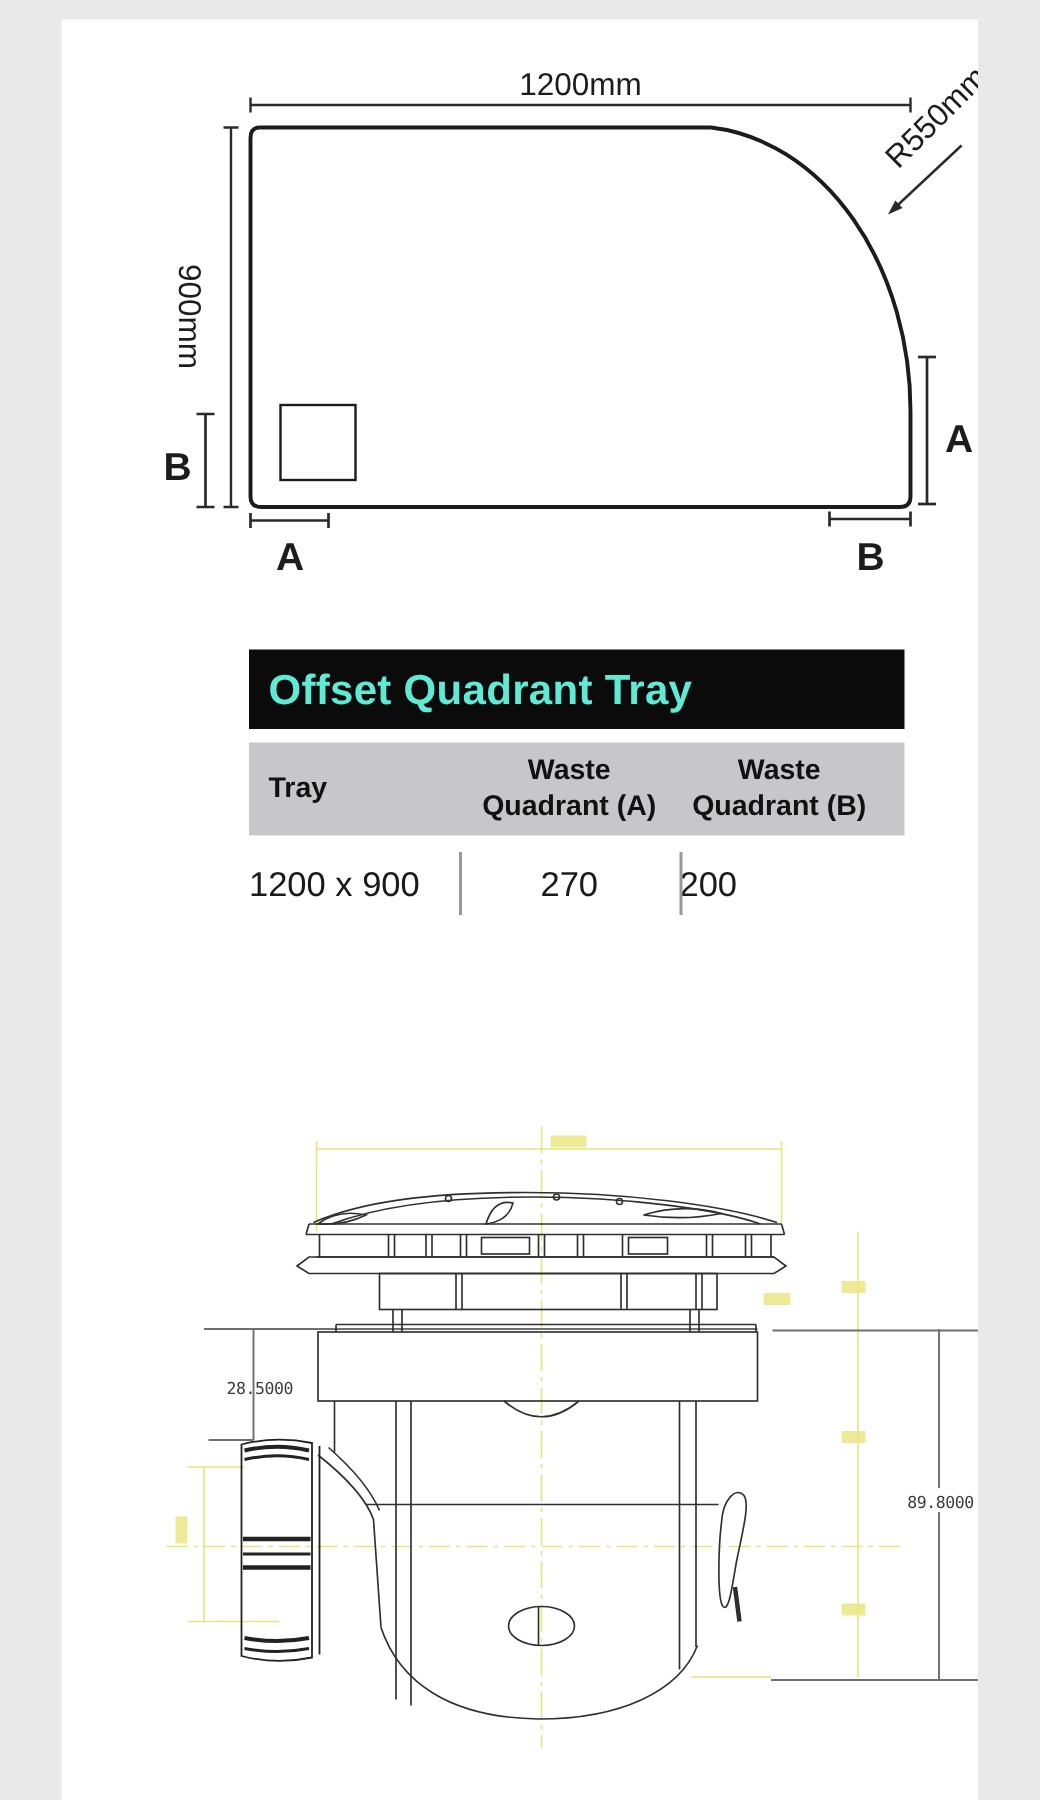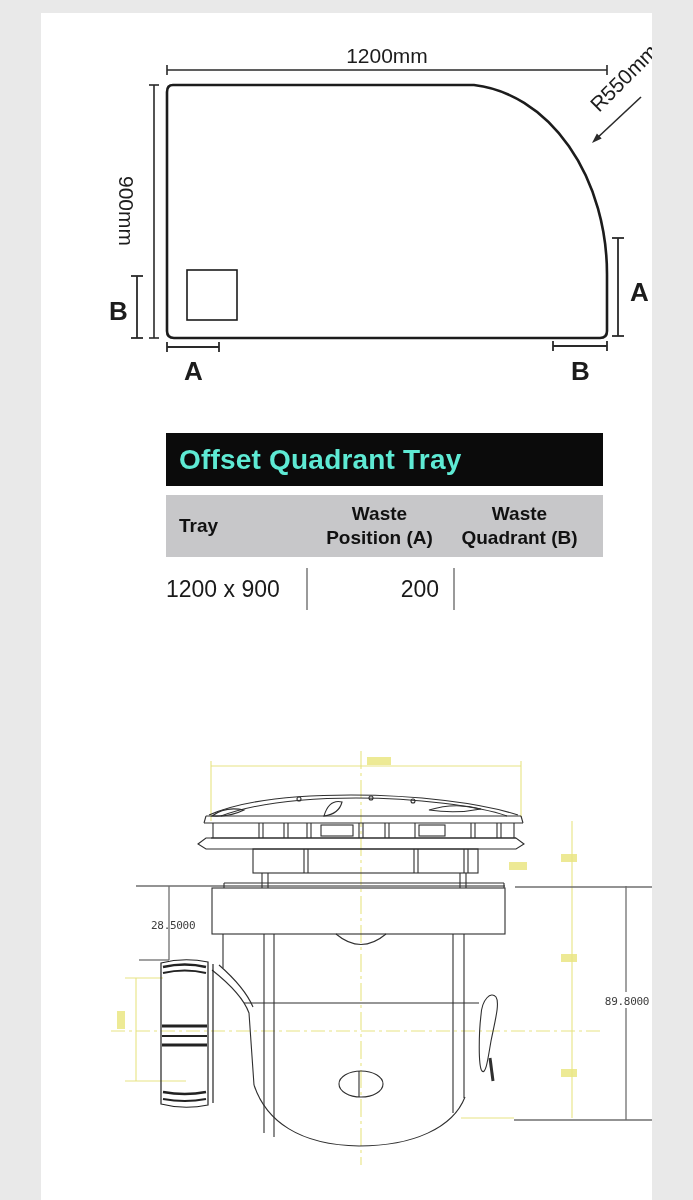--- a/index.html
+++ b/index.html
@@ -15,21 +15,21 @@
   .spec-title{height:53px;background:#0b0b0b;color:#5eead4;font-size:28px;font-weight:bold;
               line-height:53px;padding-left:13px;box-sizing:border-box;letter-spacing:.2px;}
   .spec-head{margin-top:9px;height:62px;background:#c7c7c9;display:flex;align-items:center;
              font-weight:bold;font-size:19px;color:#111;}
   .col-size{width:140px;padding-left:13px;box-sizing:border-box;}
   .col-a{width:147px;text-align:center;line-height:1.25;}
   .col-b{width:133px;text-align:center;line-height:1.25;}
   .spec-row{height:64px;display:flex;align-items:center;font-size:23px;color:#1a1a1a;position:relative;}
   .cell-size{width:140px;}
   .cell-a{width:147px;text-align:center;}
-  .cell-b{width:133px;text-align:right;}
+  .cell-b{width:133px;text-align:left;}
   .vdiv{position:absolute;top:11px;bottom:11px;width:1.5px;background:#9a9a9a;}
   .vdiv.d1{left:140px;}
   .vdiv.d2{left:287px;}
 </style>
 </head>
 <body>
 
 <div class="canvas">
 
   <svg class="section" style="top:0" width="693" height="400" viewBox="0 0 693 400">
@@ -86,29 +86,30 @@
     </g>
     <text x="530" y="367" font-size="26" font-weight="bold">B</text>
   </svg>
 
   <div class="spec-table">
     <div class="spec-title">Offset Quadrant Tray</div>
     <div class="spec-head">
       <div class="col-size">Tray</div>
       <div class="col-a">
         <div>Waste</div>
-        <div>Position (A)</div>
+        <div>Quadrant (A)</div>
       </div>
       <div class="col-b">
         <div>Waste</div>
         <div>Quadrant (B)</div>
       </div>
     </div>
     <div class="spec-row">
       <div class="cell-size">1200 x 900</div>
+      <div class="cell-a">270</div>
       <div class="cell-b">200</div>
       <div class="vdiv d1"></div>
       <div class="vdiv d2"></div>
     </div>
   </div>
 
   <svg class="section" style="top:700px" width="693" height="500" viewBox="0 0 693 500">
 
     <g stroke="#e6e27c" stroke-width="1.1" fill="none" opacity="0.95">
       <line x1="170" y1="53" x2="480" y2="53"></line>

